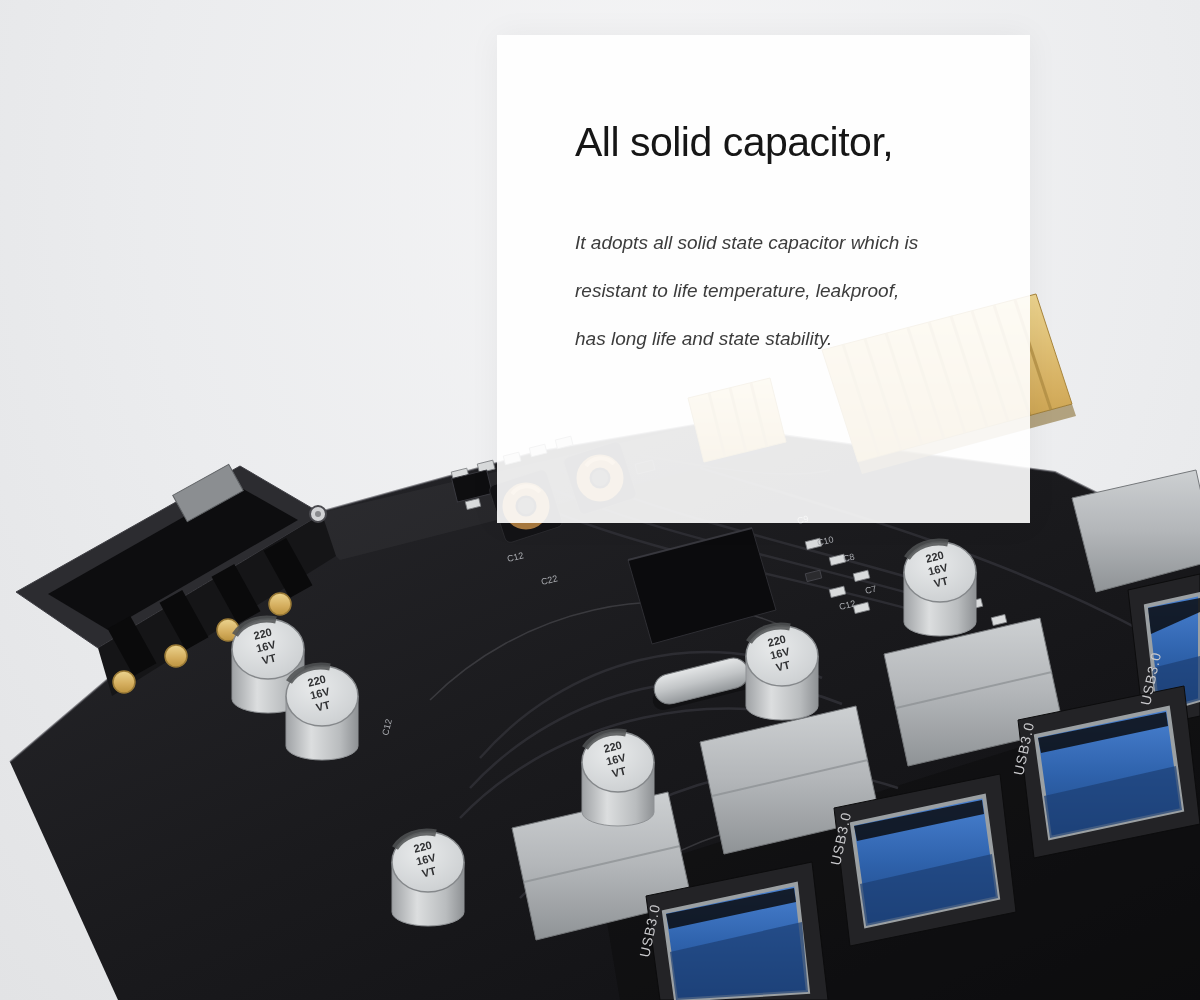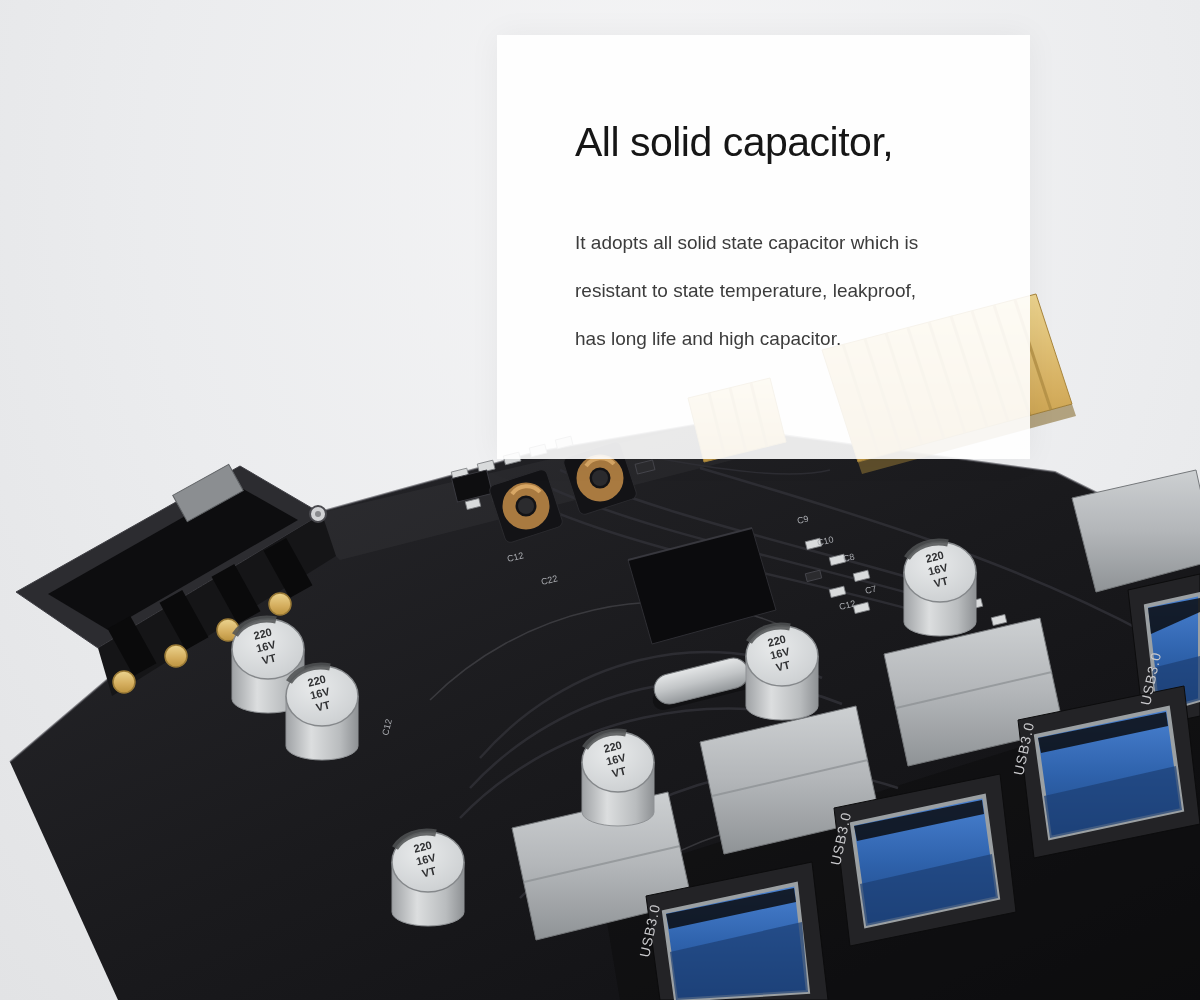--- a/index.html
+++ b/index.html
@@ -3,34 +3,34 @@
 <meta charset="utf-8">
 <style>
   html,body{margin:0;padding:0;background:#dfe0e2;}
   .stage{
     position:relative;width:1200px;height:1000px;overflow:hidden;
     background:radial-gradient(ellipse at 55% 18%, #f5f5f6 0%, #ebecee 55%, #e2e3e5 100%);
     font-family:"Liberation Sans", sans-serif;
   }
   .scene{position:absolute;inset:0;}
   .info-panel{
-    position:absolute;left:497px;top:35px;width:533px;height:424px;
+    position:absolute;left:497px;top:35px;width:533px;height:488px;
     background:rgba(255,255,255,0.9);
     box-shadow:0 0 30px rgba(0,0,0,0.05);
     box-sizing:border-box;
     padding:66px 0 0 78px;
   }
   .heading-line{
     font-size:41px;line-height:82px;color:#161616;
     font-weight:400;letter-spacing:-0.5px;white-space:nowrap;
   }
   .body-copy{margin-top:36px;}
   .body-line{
     font-size:19px;line-height:48px;color:#3c3c3c;
-    font-weight:400;white-space:nowrap;
+    font-weight:400;white-space:nowrap;font-style:italic;
   }
   svg text{font-family:"Liberation Sans", sans-serif;}
   .cap-text{font-size:11px;font-weight:bold;fill:#2f3032;}
   .usb-text{font-size:14px;fill:#c9c9cc;letter-spacing:1px;}
   .silk-text{font-size:9px;fill:#a9abb0;}
 </style>
 </head>
 <body>
 
 <div class="stage">
@@ -302,18 +302,18 @@
     <text class="silk-text" transform="translate(844,562) rotate(-14)">C8</text>
     <text class="silk-text" transform="translate(866,594) rotate(-14)">C7</text>
     <text class="silk-text" transform="translate(840,610) rotate(-14)">C12</text>
     <text class="silk-text" transform="translate(798,524) rotate(-14)">C9</text>
   </svg>
 
   <div class="info-panel">
     <div class="heading-line">All solid capacitor,</div>
     <div class="body-copy">
       <div class="body-line">It adopts all solid state capacitor which is</div>
-      <div class="body-line">resistant to state temperature, leakproof,</div>
-      <div class="body-line">has long life and high capacitor.</div>
+      <div class="body-line">resistant to life temperature, leakproof,</div>
+      <div class="body-line">has long life and state stability.</div>
     </div>
   </div>
 
 </div>
 
 </body></html>

